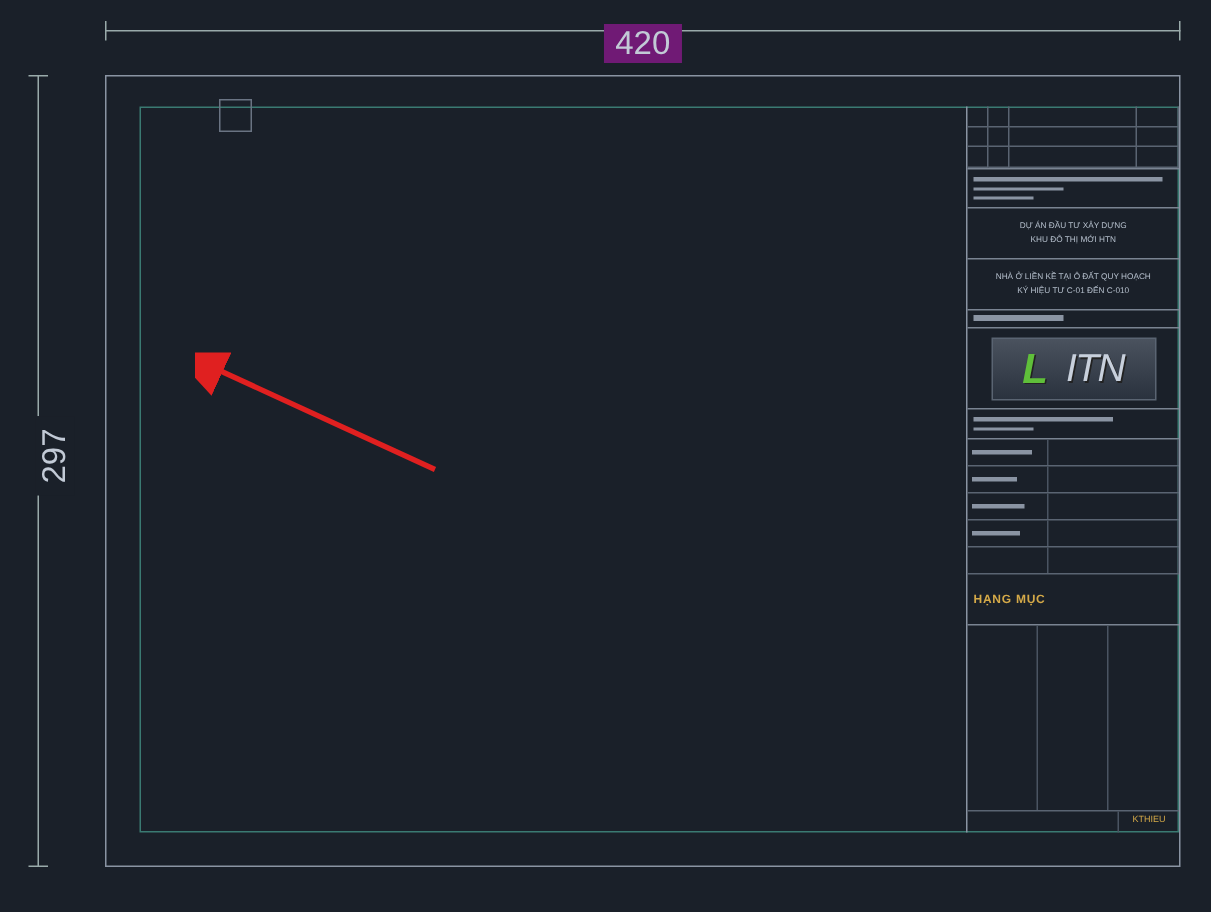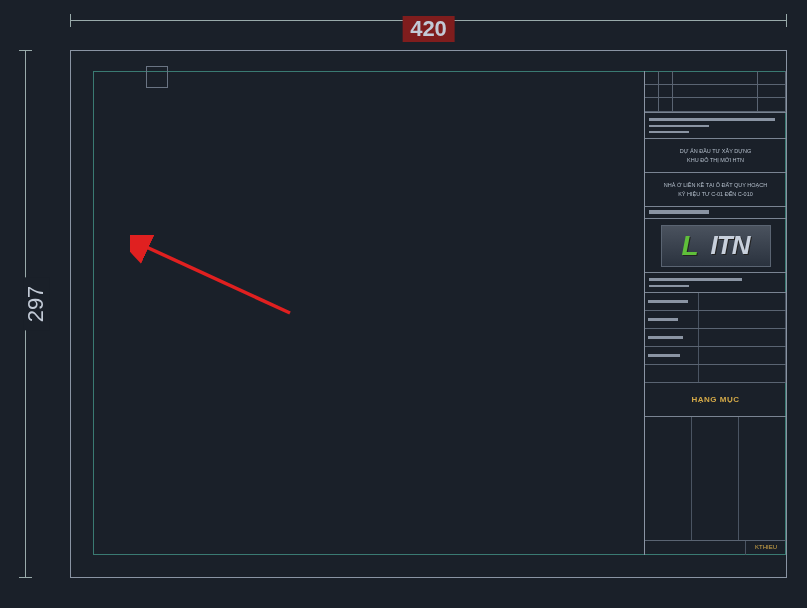--- a/index.html
+++ b/index.html
@@ -34,23 +34,22 @@
   }
   .dim-top::before { left: 0; }
   .dim-top::after { right: 0; }
   .dim-top-label {
     position: absolute;
     top: -4px;
     left: 50%;
     transform: translateX(-50%);
     color: #c2cad6;
     font-size: 22px;
-    background: #7f1d1d;
+    background: #701a75;
     padding: 0 8px;
-    font-weight: bold;
   }
   .dim-left {
     position: absolute;
     left: 25px;
     top: 50px;
     bottom: 30px;
     width: 1px;
     background: #9aa;
   }
   .dim-left::before, .dim-left::after {
@@ -171,21 +170,21 @@
     color: #5fbf3a;
     font-size: 28px;
     font-weight: 900;
     font-style: italic;
     text-shadow: 1px 1px 0 #222;
     margin-right: -4px;
   }
   .logo-itn {
     color: #c8d0dc;
     font-size: 26px;
-    font-weight: 700;
+    font-weight: 400;
     font-style: italic;
     text-shadow: 1px 1px 0 #222;
     letter-spacing: -1px;
     margin-left: 16px;
   }
   .tb-sigrow {
     height: 18px;
     border-bottom: 1px solid #5a6472;
     display: flex;
   }
@@ -292,21 +291,21 @@
         <div>
             <div class="tb-fill" style="width:65%;height:3px;"></div>
           </div>
         <div></div>
       </div>
       <div class="tb-sigrow">
         <div></div>
           <div></div>
       </div>
 
-      <div class="tb-box" style="height:34px;justify-content:center;text-align:center;">
+      <div class="tb-box" style="height:34px;justify-content:center;">
         <div class="tb-label">HẠNG MỤC</div>
       </div>
 
 
       <div style="flex:1;border-bottom:1px solid #5a6472;display:grid;grid-template-columns:1fr 1fr 1fr;">
         <div style="border-right:1px solid #4a5462;"></div>
         <div style="border-right:1px solid #4a5462;"></div>
         <div></div>
       </div>
       <div style="height:14px;display:flex;">

